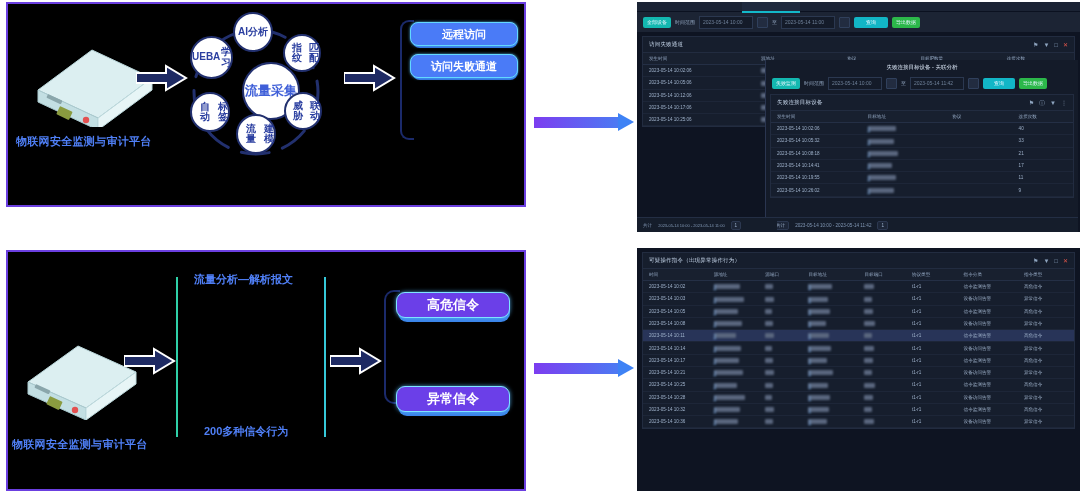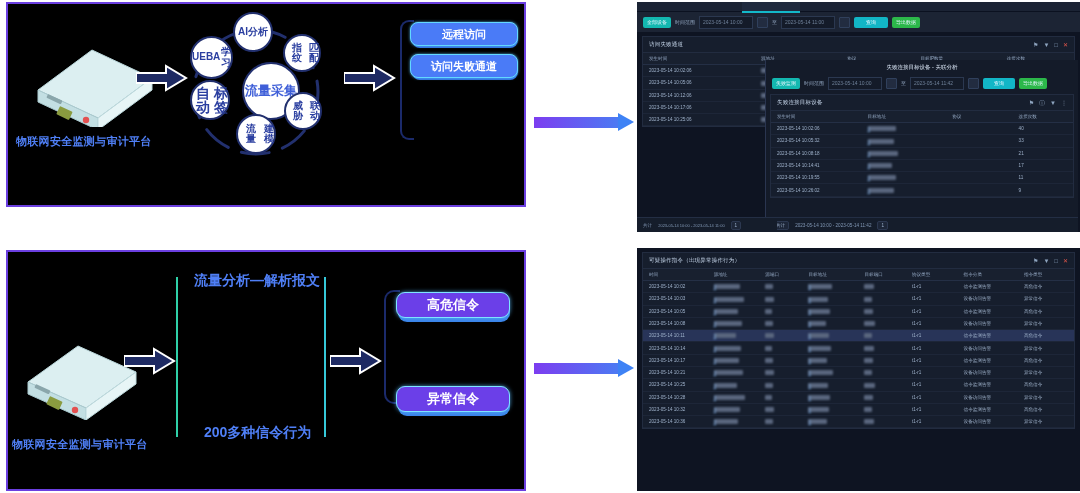--- a/index.html
+++ b/index.html
@@ -31,38 +31,38 @@
   .cluster{position:absolute;left:172px;top:10px;width:200px;height:150px;}
   .node{position:absolute;border-radius:50%;background:#ffffff;border:2.5px solid #22306e;
     display:flex;flex-direction:row;align-items:center;justify-content:center;
     color:#2b3fa0;font-weight:bold;line-height:1.02;text-align:right;box-sizing:border-box;}
   .node span{display:block;}
   .n-center{left:62px;top:48px;width:58px;height:58px;font-size:13px;color:#3f5fd8;}
   .n-ai{left:53px;top:-2px;width:40px;height:40px;font-size:10px;}
   .n-fp{left:103px;top:20px;width:38px;height:38px;font-size:10px;}
   .n-ueba{left:10px;top:22px;width:43px;height:43px;font-size:10px;}
   .n-threat{left:104px;top:78px;width:38px;height:38px;font-size:10px;}
-  .n-auto{left:10px;top:66px;width:40px;height:40px;font-size:14px;}
+  .n-auto{left:10px;top:78px;width:40px;height:40px;font-size:10px;font-family:Liberation Serif, serif;}
   .n-model{left:56px;top:100px;width:40px;height:40px;font-size:10px;}
 
   
   .res-stack{position:absolute;left:402px;top:18px;width:110px;}
   .res-item{position:relative;margin-bottom:4px;height:28px;}
   .res-item .shadow{position:absolute;left:2px;top:4px;width:106px;height:22px;border-radius:8px;background:#2f6fe0;}
   .res-item .pill{position:absolute;left:0;top:0;width:106px;height:22px;border-radius:8px;
     background:#4a7bf7;border:1px solid #63d8ff;display:flex;align-items:center;justify-content:center;
     color:#fff;font-size:11px;font-weight:bold;box-shadow:0 0 3px rgba(90,190,255,.9);}
 
   .brace{position:absolute;left:392px;top:16px;width:12px;height:116px;
     border:2px solid #1b2a6b;border-right:none;border-radius:9px 0 0 9px;}
 
   
   .vline{position:absolute;width:1.5px;background:#2fd0a8;}
   .vline.right{background:#35c8d8;}
-  .mid-label{position:absolute;color:#4f7ff6;font-size:14px;font-weight:bold;filter:blur(.6px);white-space:nowrap;}
+  .mid-label{position:absolute;color:#4f7ff6;font-size:11px;font-weight:bold;filter:blur(.6px);white-space:nowrap;}
   .sig-stack{position:absolute;left:388px;top:40px;width:120px;}
   .sig-item{position:relative;height:28px;}
   .sig-item .shadow{position:absolute;left:2px;top:6px;width:112px;height:24px;border-radius:9px;background:#3a82e8;}
   .sig-item .pill{position:absolute;left:0;top:0;width:112px;height:24px;border-radius:9px;
     background:#6b3fe8;border:1px solid #7fe4ff;display:flex;align-items:center;justify-content:center;
     color:#fff;font-size:13px;font-weight:bold;box-shadow:0 0 4px rgba(90,190,255,.8);}
   .brace2{position:absolute;left:376px;top:38px;width:14px;height:110px;
     border:2px solid #1b2a6b;border-right:none;border-radius:10px 0 0 10px;}
 
   

